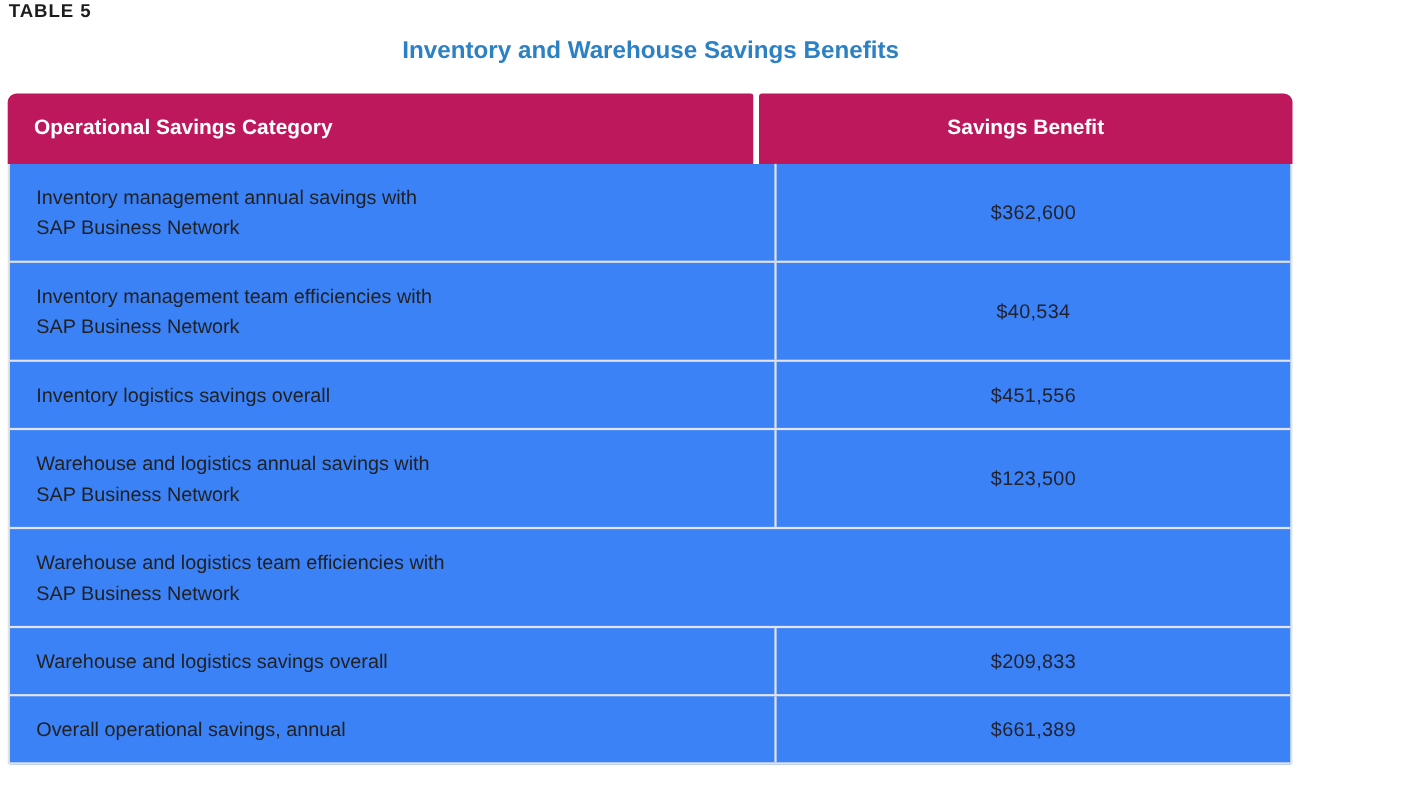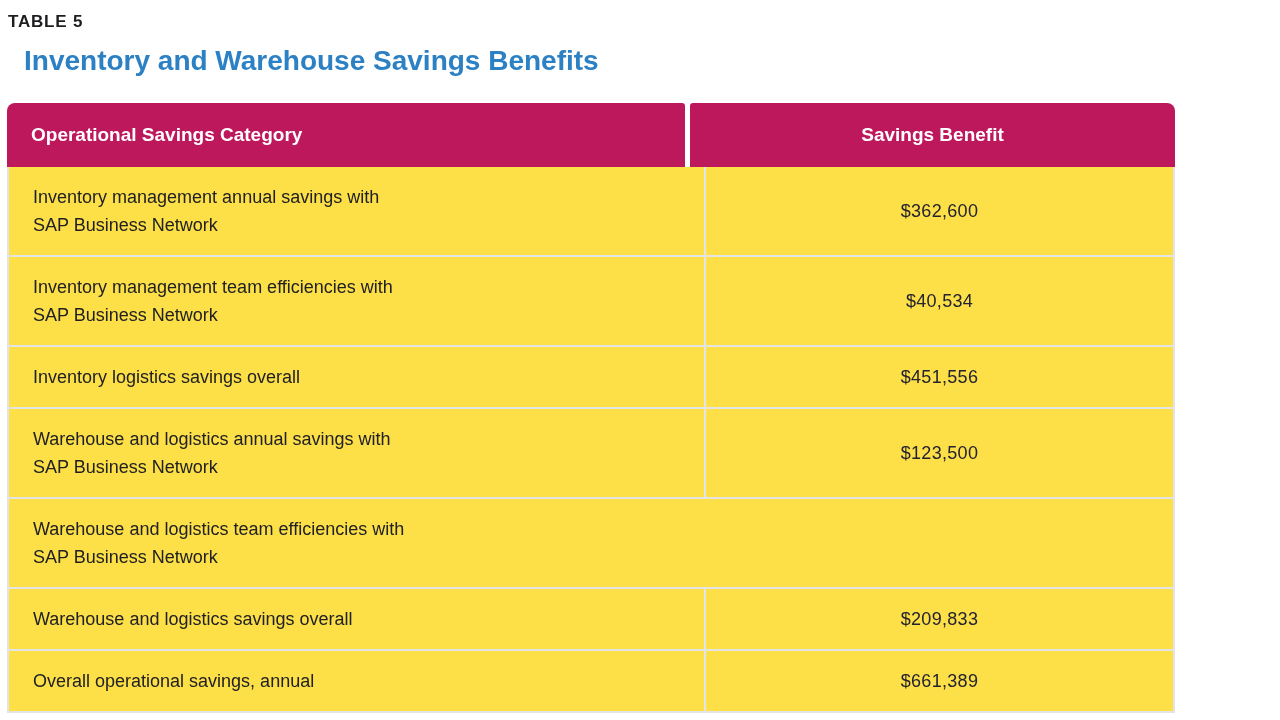--- a/index.html
+++ b/index.html
@@ -6,35 +6,35 @@
   html, body {
     width: 1280px;
     height: 720px;
     background: #ffffff;
     font-family: "Liberation Sans", sans-serif;
     overflow: hidden;
   }
   .page {
     width: 1168px;
     margin-left: 7px;
-    padding-top: 12px;
   }
   .eyebrow {
     font-size: 17px;
     font-weight: 700;
     letter-spacing: 0.8px;
     color: #1d1d1f;
     margin-left: 1px;
   }
   .title {
-    font-size: 28px;
+    font-size: 22px;
     font-weight: 700;
     color: #2c80c4;
     margin-top: 13px;
-    margin-left: 17px;
+    margin-left: 1px;
+    text-align: center;
   }
   .tbl {
     margin-top: 26px;
     width: 1168px;
   }
   
   .thead {
     display: flex;
     height: 64px;
   }
@@ -61,21 +61,21 @@
     border-radius: 3px 8px 0 0;
   }
   
   .tbody {
     border-left: 2px solid #e4e4e4;
     border-right: 2px solid #e4e4e4;
   }
   .row {
     display: flex;
     border-bottom: 2px solid #e4e4e4;
-    background: #fde047;
+    background: #3b82f6;
     gap: 19px;
   }
   .cell-cat {
     width: 676px;
     padding: 16px 24px;
     font-size: 18px;
     font-weight: 500;
     line-height: 28px;
     color: #212124;
     white-space: pre-line;

